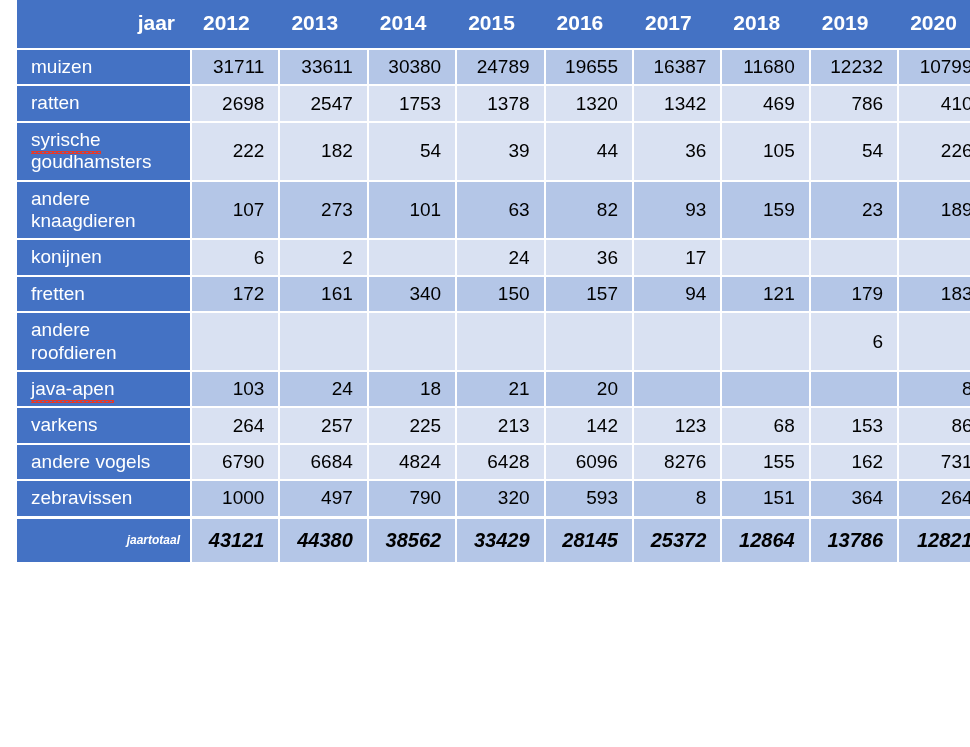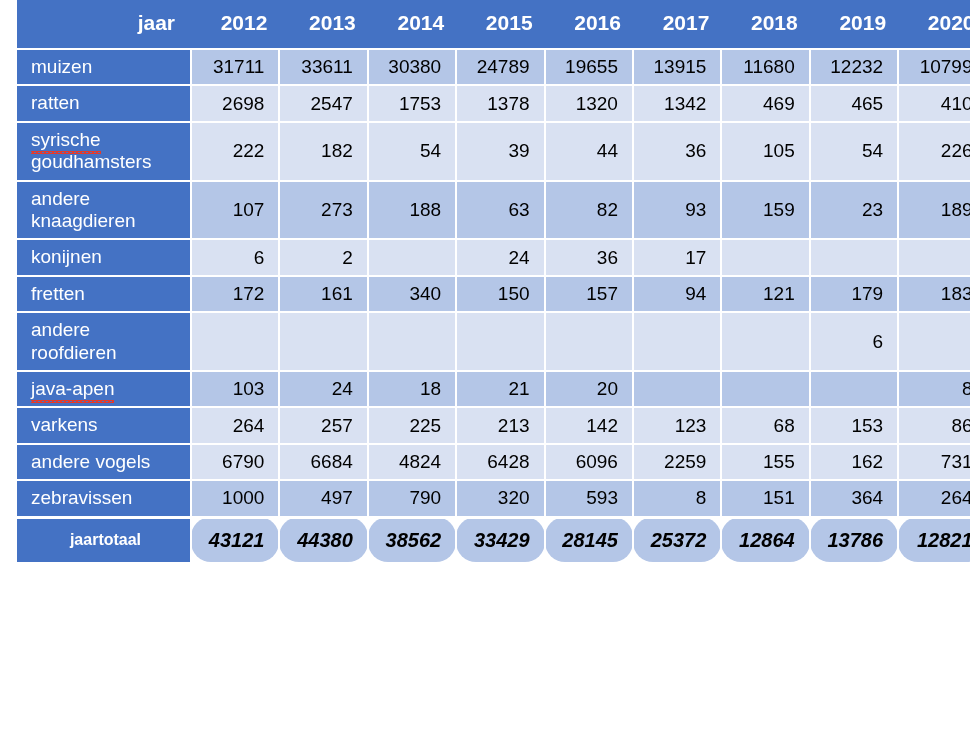--- a/index.html
+++ b/index.html
@@ -21,21 +21,20 @@
   }
   table.data-table col.label-col { width: 174px; }
   table.data-table col.year-col { width: 88.4px; }
 
   
   tr.header-row td {
     background: #4472c4;
     color: #ffffff;
     font-size: 21px;
     font-weight: bold;
-    text-align: right;
     padding: 6px 12px 8px 12px;
     height: 34px;
     vertical-align: middle;
     border: none;
   }
   tr.header-row td.row-label {
     text-align: right;
     padding-right: 16px;
   }
 
@@ -70,39 +69,39 @@
     border-top: 2px solid #ffffff;
     border-left: 2px solid #ffffff;
   }
   tr.data-row.shade-a td.val { background: #b4c6e7; }
   tr.data-row.shade-b td.val { background: #d9e1f2; }
 
   
   tr.total-row td.row-label {
     background: #4472c4;
     color: #ffffff;
-    font-size: 16px;
+    font-size: 12px;
     font-weight: bold;
-    text-align: center;
+    font-style: italic;
+    text-align: right;
     padding: 10px 10px 10px 14px;
     vertical-align: middle;
     border-top: 3px solid #ffffff;
   }
   tr.total-row td.val {
     background: #b4c6e7;
     color: #000000;
     font-size: 20px;
     font-weight: bold;
     font-style: italic;
     text-align: right;
     padding: 10px 14px 10px 6px;
     vertical-align: middle;
     border-top: 3px solid #ffffff;
     border-left: 2px solid #ffffff;
-    border-radius: 20px;
   }
 
   
   td.row-label .lbl {
     display: block;
     line-height: 1.18;
   }
 
   
   .squiggle {
@@ -154,37 +153,37 @@
     </tr>
   <tr class="data-row shade-a">
         <td class="row-label">
           <span class="lbl">muizen</span>
         </td>
         <td class="val">31711</td>
         <td class="val">33611</td>
         <td class="val">30380</td>
         <td class="val">24789</td>
         <td class="val">19655</td>
-        <td class="val">13915</td>
+        <td class="val">16387</td>
         <td class="val">11680</td>
         <td class="val">12232</td>
         <td class="val">10799</td>
       </tr>
       <tr class="data-row shade-b">
         <td class="row-label">
           <span class="lbl">ratten</span>
         </td>
         <td class="val">2698</td>
         <td class="val">2547</td>
         <td class="val">1753</td>
         <td class="val">1378</td>
         <td class="val">1320</td>
         <td class="val">1342</td>
         <td class="val">469</td>
-        <td class="val">465</td>
+        <td class="val">786</td>
         <td class="val">410</td>
       </tr>
       <tr class="data-row shade-b">
         <td class="row-label">
           <span class="lbl"><span class="squiggle">syrische</span></span>
           <span class="lbl">goudhamsters</span>
         </td>
         <td class="val">222</td>
         <td class="val">182</td>
         <td class="val">54</td>
@@ -195,21 +194,21 @@
         <td class="val">54</td>
         <td class="val">226</td>
       </tr>
       <tr class="data-row shade-a">
         <td class="row-label">
           <span class="lbl">andere</span>
           <span class="lbl">knaagdieren</span>
         </td>
         <td class="val">107</td>
         <td class="val">273</td>
-        <td class="val">188</td>
+        <td class="val">101</td>
         <td class="val">63</td>
         <td class="val">82</td>
         <td class="val">93</td>
         <td class="val">159</td>
         <td class="val">23</td>
         <td class="val">189</td>
       </tr>
       <tr class="data-row shade-b">
         <td class="row-label">
           <span class="lbl">konijnen</span>
@@ -283,21 +282,21 @@
       </tr>
       <tr class="data-row shade-b">
         <td class="row-label">
           <span class="lbl">andere vogels</span>
         </td>
         <td class="val">6790</td>
         <td class="val">6684</td>
         <td class="val">4824</td>
         <td class="val">6428</td>
         <td class="val">6096</td>
-        <td class="val">2259</td>
+        <td class="val">8276</td>
         <td class="val">155</td>
         <td class="val">162</td>
         <td class="val">731</td>
       </tr>
       <tr class="data-row shade-a">
         <td class="row-label">
           <span class="lbl">zebravissen</span>
         </td>
         <td class="val">1000</td>
         <td class="val">497</td>

